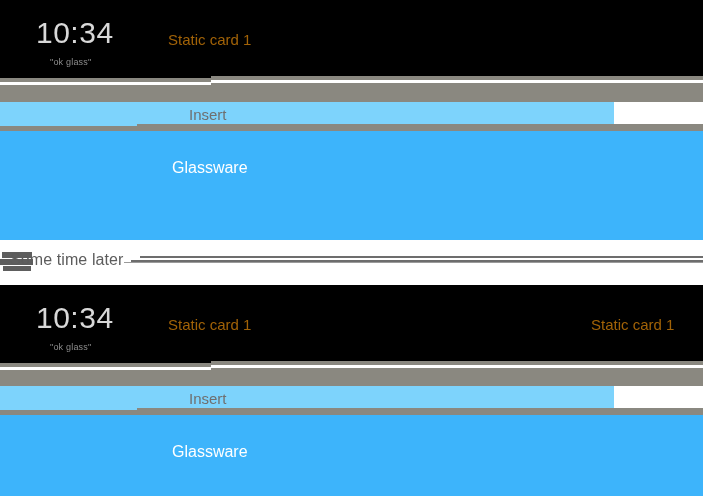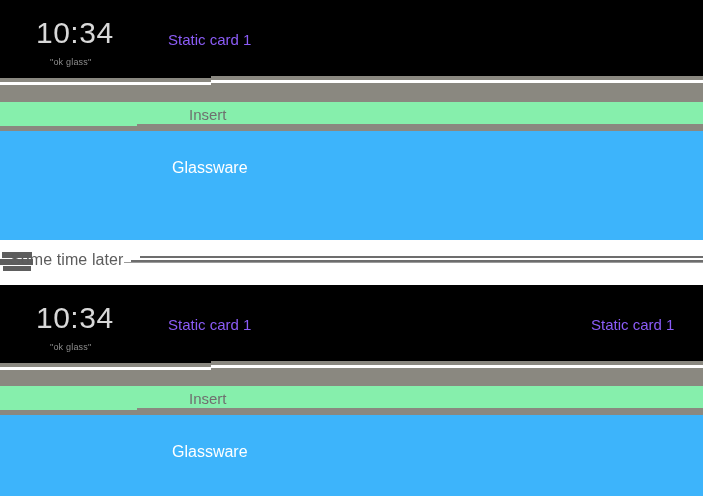--- a/index.html
+++ b/index.html
@@ -50,43 +50,43 @@
     font-size: 9px;
     color: #8d8d8d;
     letter-spacing: 0.2px;
     line-height: 1;
   }
   .card-label {
     position: absolute;
     top: 50%;
     transform: translateY(-50%);
     font-size: 15px;
-    color: #8b5cf6;
+    color: #a16207;
     white-space: nowrap;
   }
   .card-label.mid   { left: 168px; }
   .card-label.mid2  { left: 168px; }
   .card-label.right { left: 591px; }
 
   
   .graybar {
     position: absolute;
     background: #8a8880;
   }
   .whitebar {
     position: absolute;
     background: #ffffff;
   }
 
   
   .insert-row {
-    background: #86efac;
+    background: #7dd3fc;
     position: absolute;
     left: 0;
-    width: 703px;
+    width: 614px;
   }
   .insert-label {
     position: absolute;
     left: 189px;
     top: 50%;
     transform: translateY(-50%);
     font-size: 15px;
     color: #6f6f6f;
     white-space: nowrap;
   }

